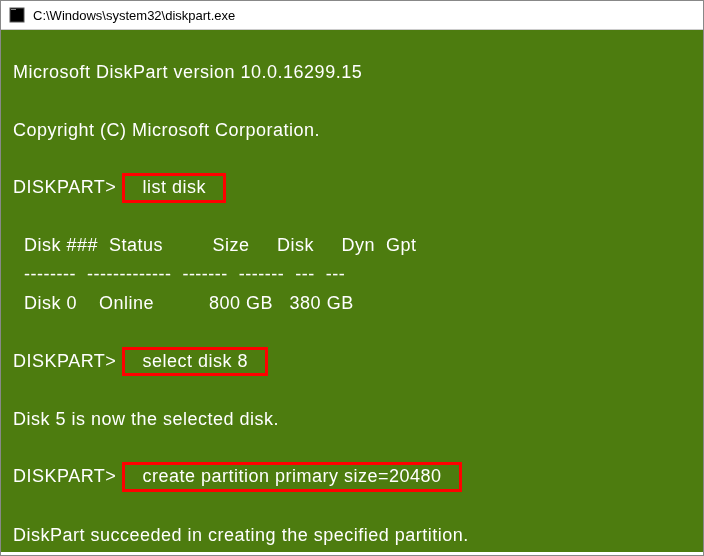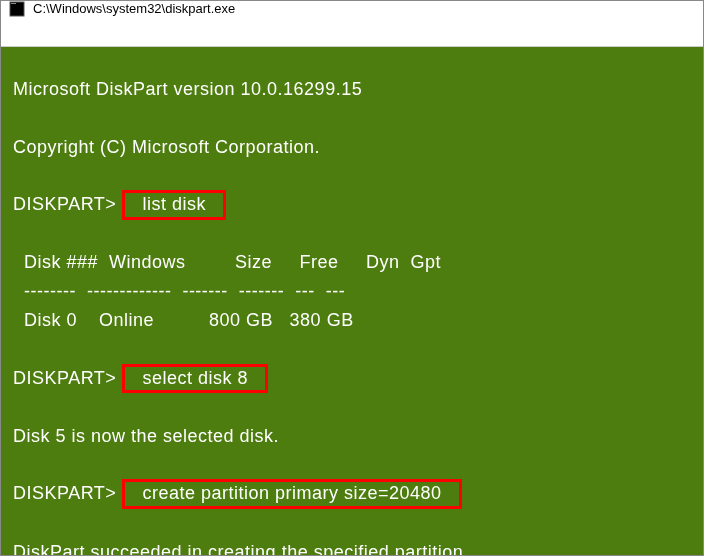--- a/index.html
+++ b/index.html
@@ -9,25 +9,25 @@
     }
     body {
       width: 704px;
       height: 556px;
       background: #fff;
       font-family: 'Consolas', 'Courier New', monospace;
       overflow: hidden;
       border: 1px solid #888;
     }
     .title-bar {
-      height: 46px;
+      height: 29px;
       background: #fff;
       border-bottom: 1px solid #ccc;
       display: flex;
-      align-items: flex-start;
+      align-items: center;
       padding: 0 8px;
       font-family: 'Segoe UI', Tahoma, sans-serif;
       font-size: 13px;
       color: #000;
     }
     .title-bar .icon {
       width: 16px;
       height: 16px;
       margin-right: 8px;
       display: inline-flex;
@@ -71,17 +71,17 @@
       <rect x="1" y="1" width="14" height="14" fill="#000" stroke="#555" stroke-width="1"></rect>
       <rect x="2" y="2" width="5" height="1" fill="#888"></rect>
     </svg>
   </span>
   <span>C:\Windows\system32\diskpart.exe</span>
 </div>
 
 <div class="terminal"><span class="line">Microsoft DiskPart version 10.0.16299.15</span><span class="blank"></span>
 <span class="line">Copyright (C) Microsoft Corporation.</span><span class="blank"></span>
 <span class="line"><span>DISKPART&gt;</span> <span class="highlight"> list disk </span></span><span class="blank"></span>
-<span class="line">  Disk ###  Windows         Size     Free     Dyn  Gpt</span><span class="line">  --------  -------------  -------  -------  ---  ---</span><span class="line">  Disk 0    Online          800 GB   380 GB</span><span class="blank"></span>
+<span class="line">  Disk ###  Status         Size     Disk     Dyn  Gpt</span><span class="line">  --------  -------------  -------  -------  ---  ---</span><span class="line">  Disk 0    Online          800 GB   380 GB</span><span class="blank"></span>
 <span class="line"><span>DISKPART&gt;</span> <span class="highlight"> select disk 8 </span></span><span class="blank"></span>
 <span class="line">Disk 5 is now the selected disk.</span><span class="blank"></span>
 <span class="line"><span>DISKPART&gt;</span> <span class="highlight"> create partition primary size=20480 </span></span><span class="blank"></span>
 <span class="line">DiskPart succeeded in creating the specified partition.</span></div>
 
 </body></html>

